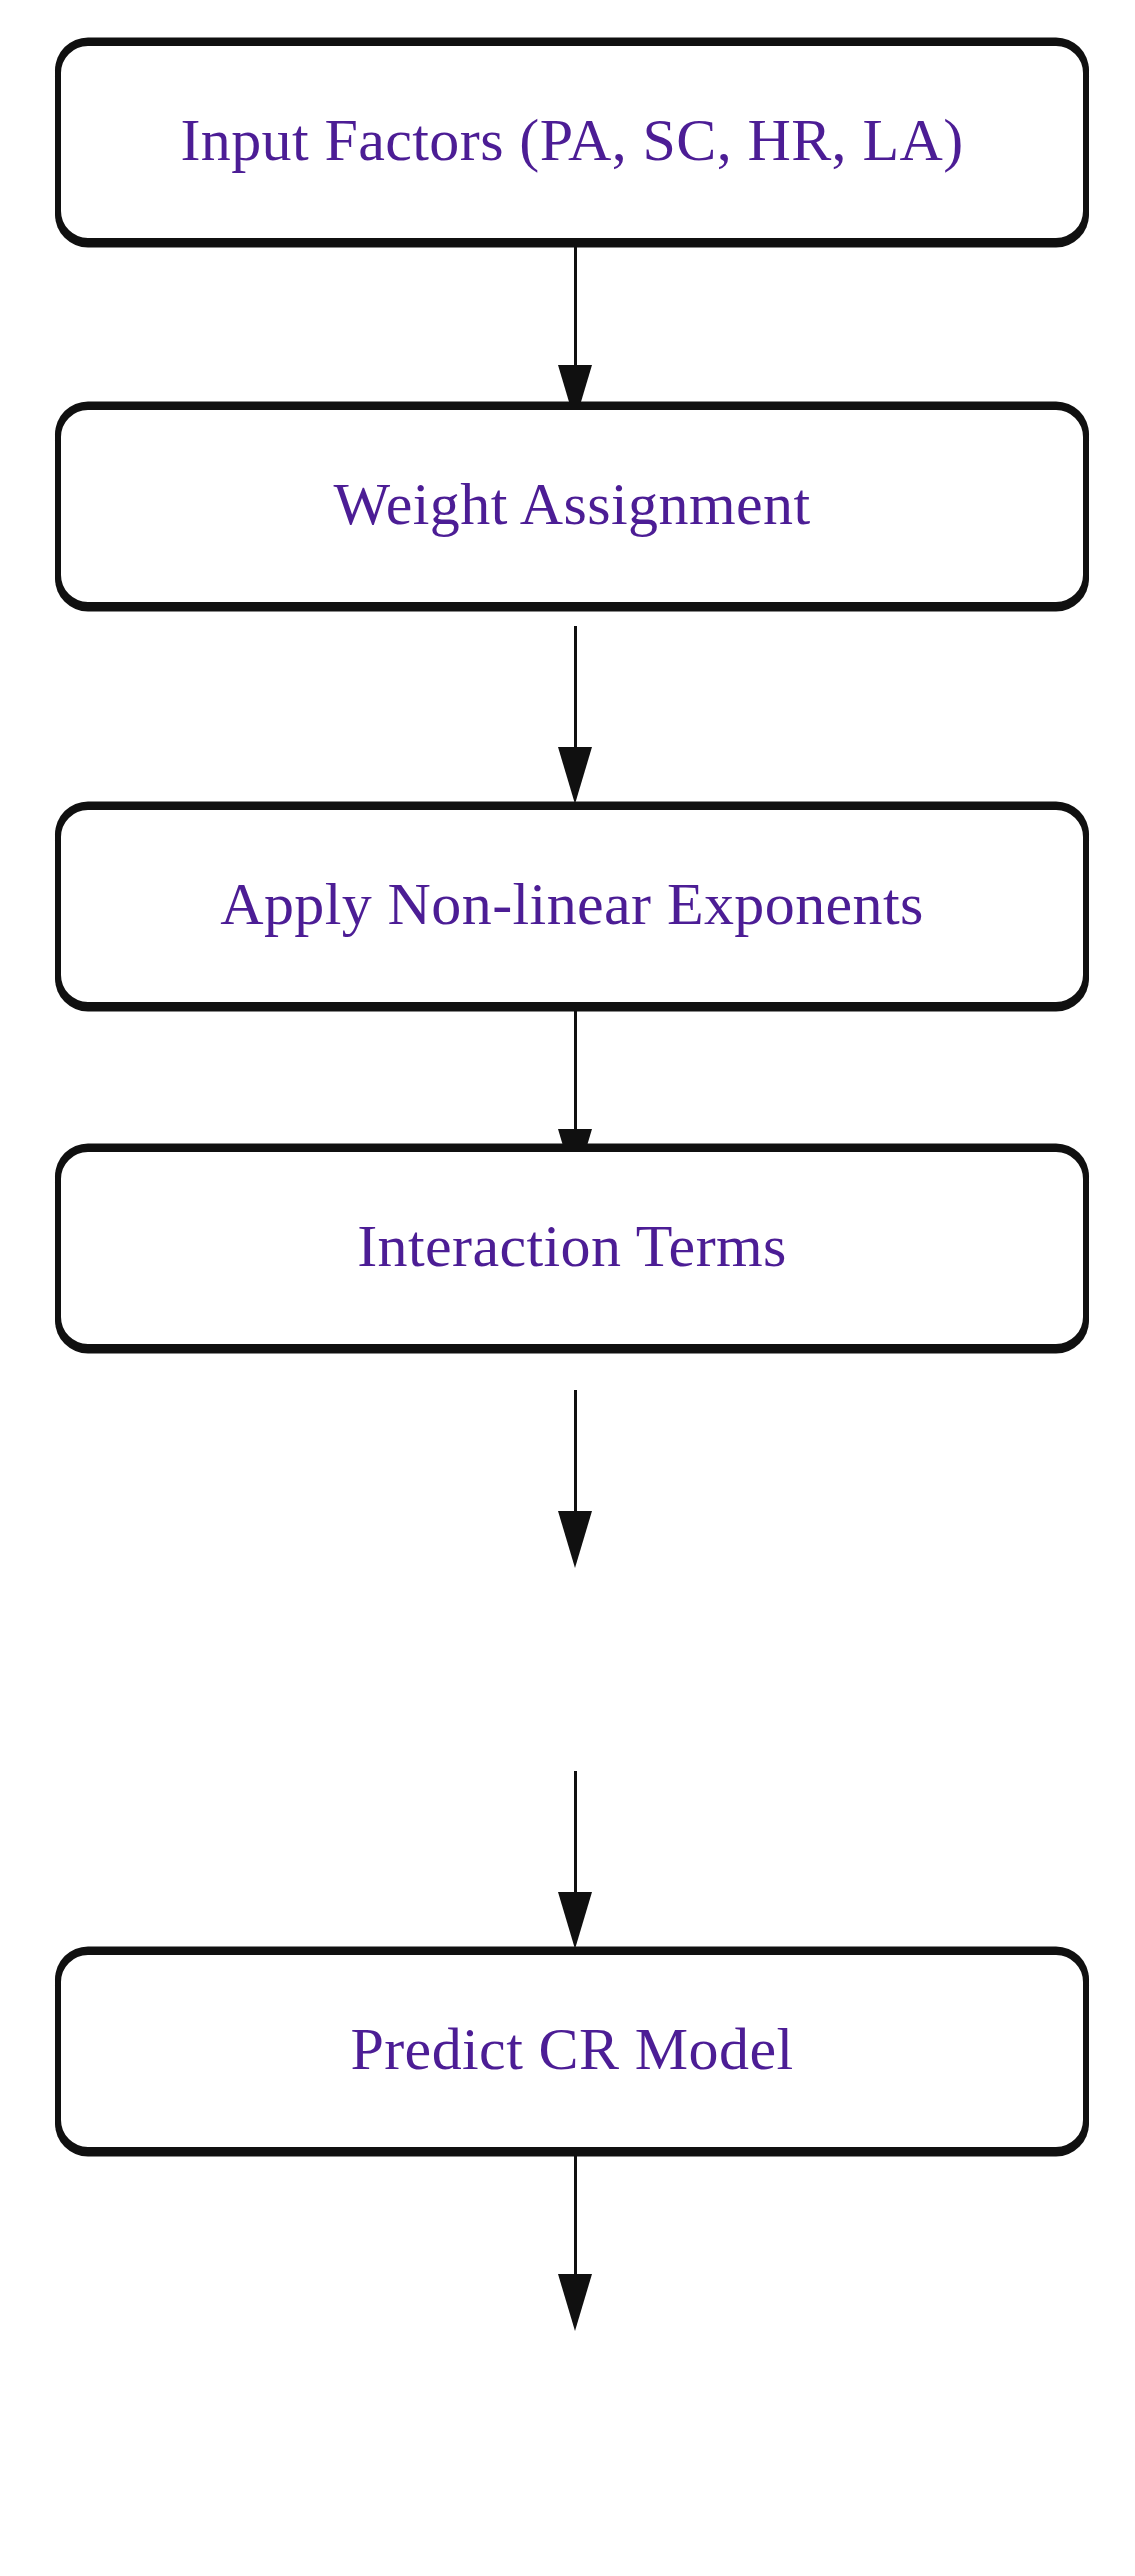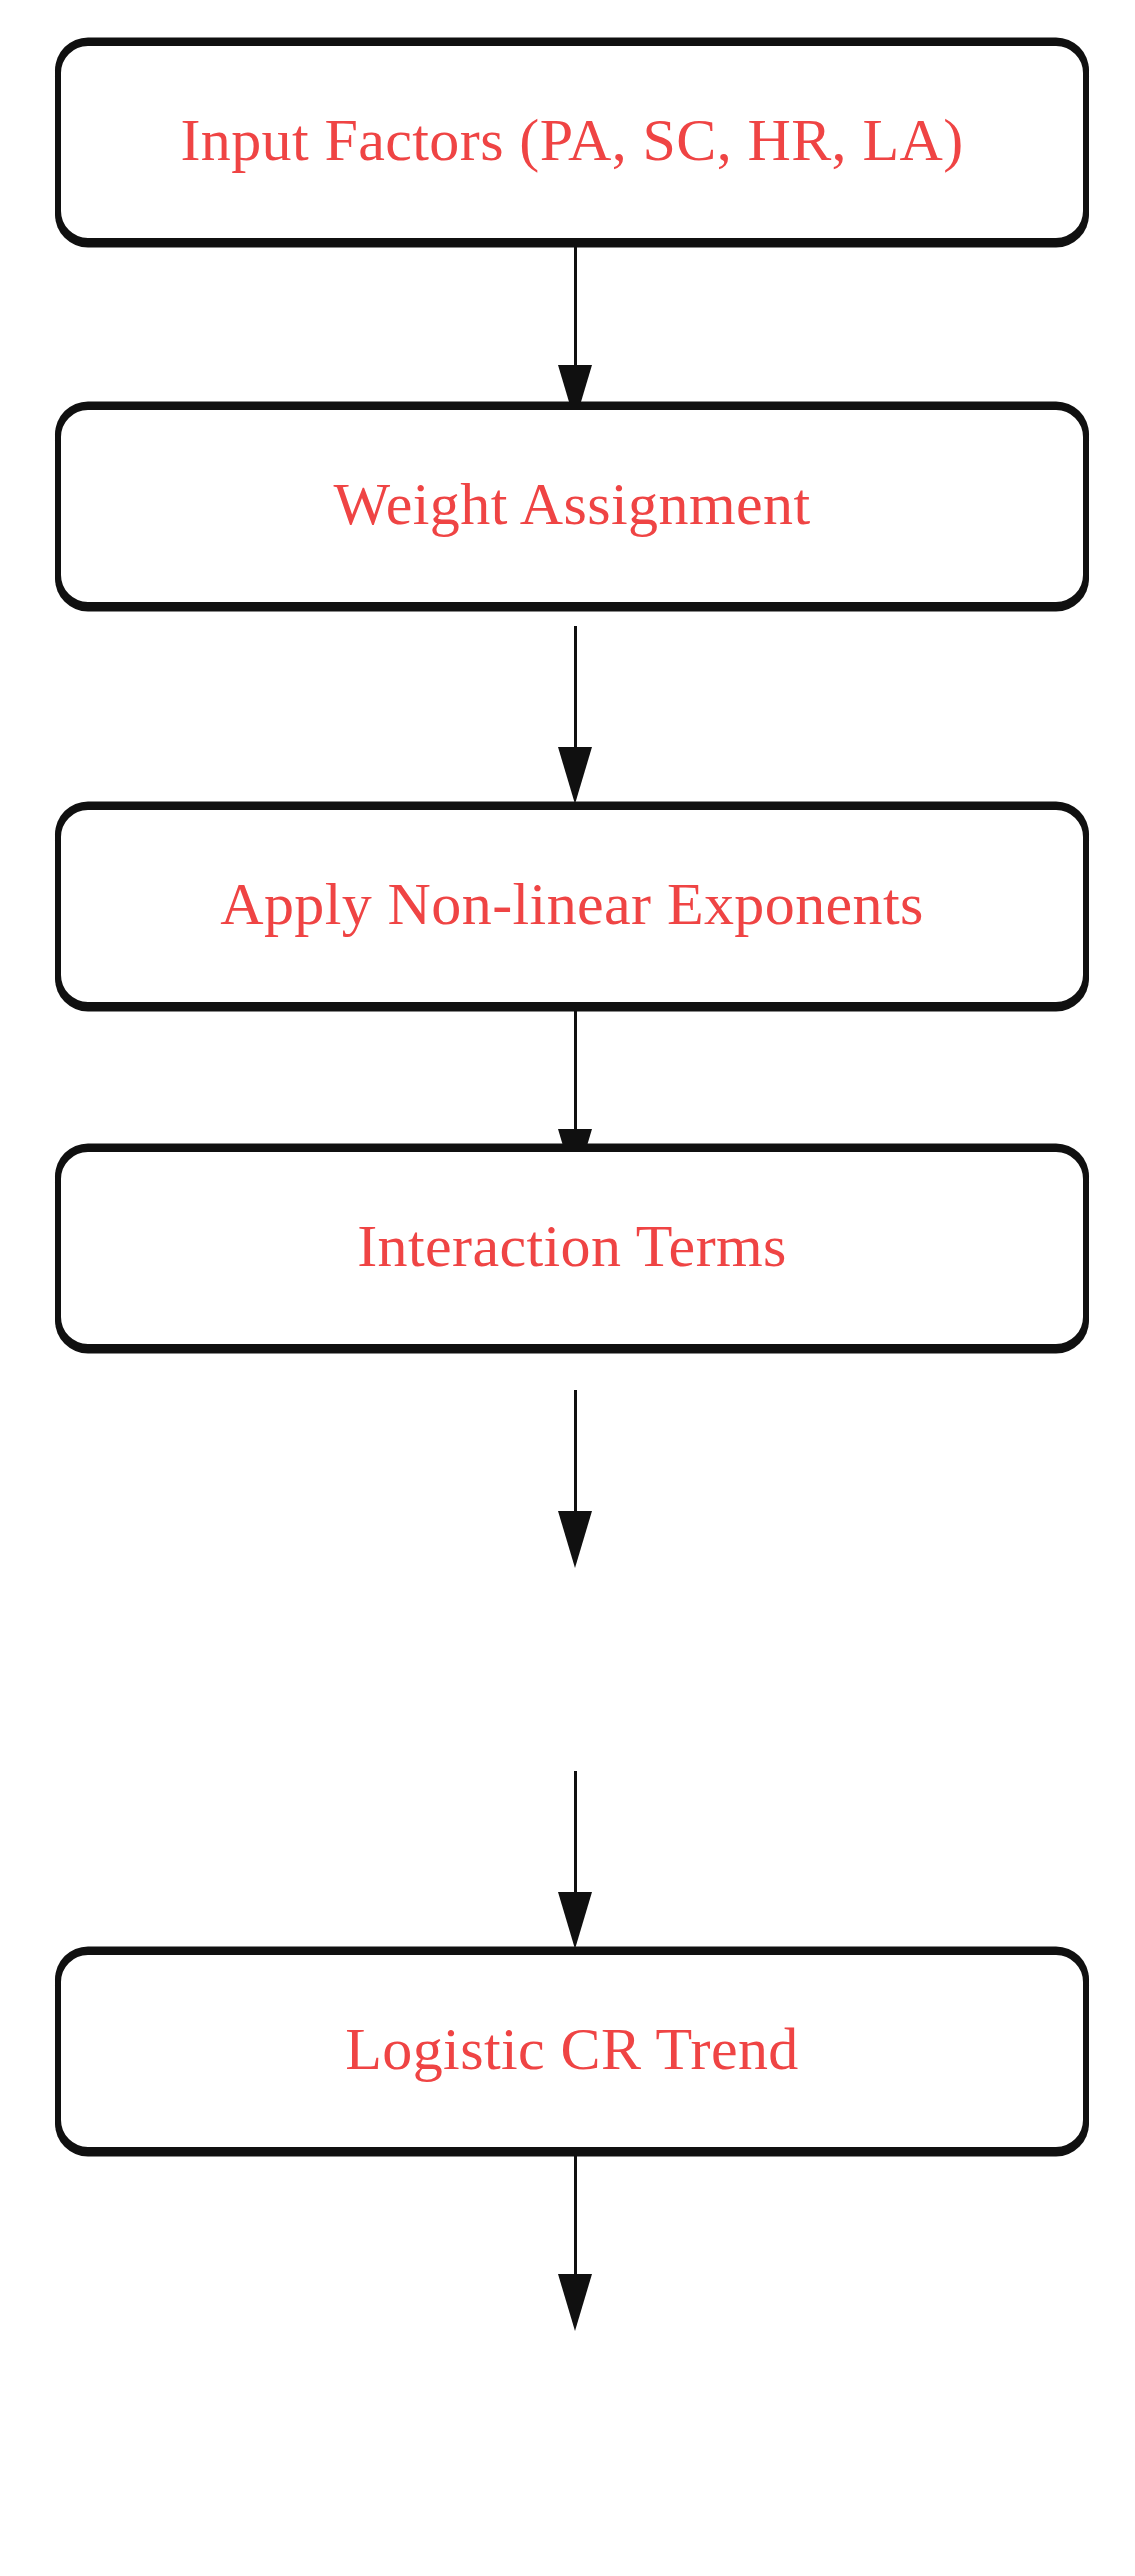--- a/index.html
+++ b/index.html
@@ -27,21 +27,21 @@
     border-radius: 33px;
     box-shadow: 0 3.5px 0 #101010, 0 -2.6px 0 #101010;
     display: flex;
     align-items: center;
     justify-content: center;
     box-sizing: border-box;
   }
   .node .label {
     font-size: 60px;
     line-height: 1;
-    color: #ef4444;
+    color: #4c1d95;
     text-align: center;
     white-space: nowrap;
     letter-spacing: 0.4px;
     padding-bottom: 3.5px;
   }
   .arrow {
     position: absolute;
     left: 558px; 
     width: 35px;
     height: 178px;
@@ -106,21 +106,21 @@
     <div class="head"></div>
   </div>
 
 
   <div class="arrow" style="top:1771px">
     <div class="shaft"></div>
     <div class="head"></div>
   </div>
 
   <div class="node" style="top:1949px">
-    <span class="label">Logistic CR Trend</span>
+    <span class="label">Predict CR Model</span>
   </div>
 
   <div class="arrow" style="top:2153px">
     <div class="shaft"></div>
     <div class="head"></div>
   </div>
 
 
 </div>
 

